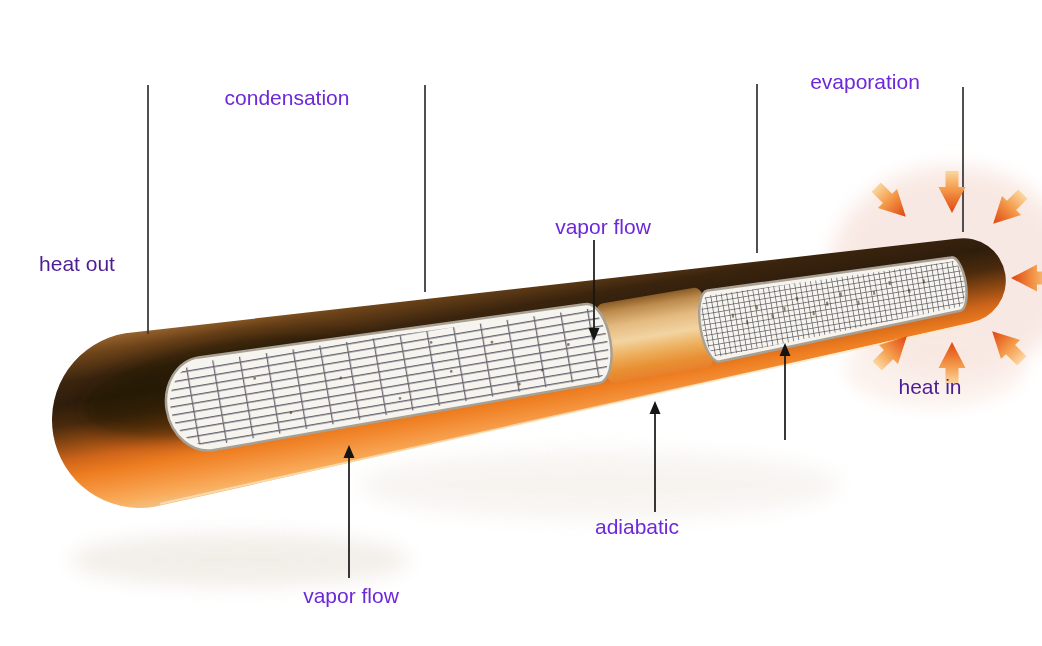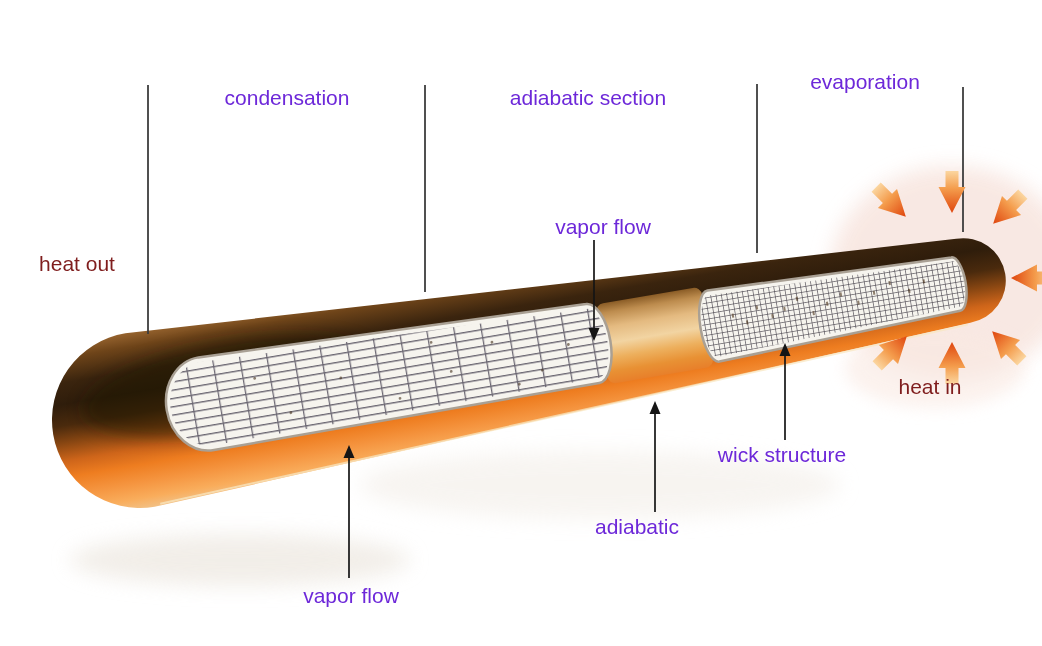--- a/index.html
+++ b/index.html
@@ -1,21 +1,21 @@
 <!DOCTYPE html>
 <html><head>
 <meta charset="utf-8">
 <style>
   html,body{margin:0;padding:0;background:#ffffff;}
   #stage{position:relative;width:1042px;height:646px;background:#ffffff;overflow:hidden;
          font-family:"Liberation Sans",sans-serif;}
   #art{position:absolute;left:0;top:0;}
   .lbl{position:absolute;font-size:21px;line-height:24px;color:#6d28d9;
        transform:translateX(-50%);white-space:nowrap;}
-  .lbl.red{color:#7f1d1d;text-align:right;}
+  .lbl.red{color:#4c1d95;text-align:right;}
 </style>
 </head>
 <body>
 
 <div id="stage">
 
   <svg id="art" width="1042" height="646" viewBox="0 0 1042 646">
     <defs>
       <linearGradient id="shellGrad" gradientUnits="userSpaceOnUse" x1="0" y1="-88" x2="0" y2="88">
         <stop offset="0" stop-color="#96632e"></stop>
@@ -136,21 +136,19 @@
       <use href="#heatArrow" transform="translate(952,192) rotate(90)"></use>
       <use href="#heatArrow" transform="translate(1008,209) rotate(135)"></use>
       <use href="#heatArrow" transform="translate(1032,278) rotate(180)"></use>
       <use href="#heatArrow" transform="translate(1007,346) rotate(225)"></use>
       <use href="#heatArrow" transform="translate(952,363) rotate(270)"></use>
       <use href="#heatArrow" transform="translate(892,351) rotate(315)"></use>
     </g>
   </svg>
 
   <div class="lbl" style="left:287px;top:86px">condensation</div>
-  <div class="lbl" style="left:588px;top:86px">adiabatic section</div>
   <div class="lbl" style="left:865px;top:70px">evaporation</div>
   <div class="lbl red" style="left:77px;top:252px">heat out</div>
   <div class="lbl red" style="left:930px;top:375px">heat in</div>
   <div class="lbl" style="left:603px;top:215px">vapor flow</div>
   <div class="lbl" style="left:351px;top:584px">vapor flow</div>
-  <div class="lbl" style="left:782px;top:443px">wick structure</div>
   <div class="lbl" style="left:637px;top:515px">adiabatic</div>
 </div>
 
 </body></html>

